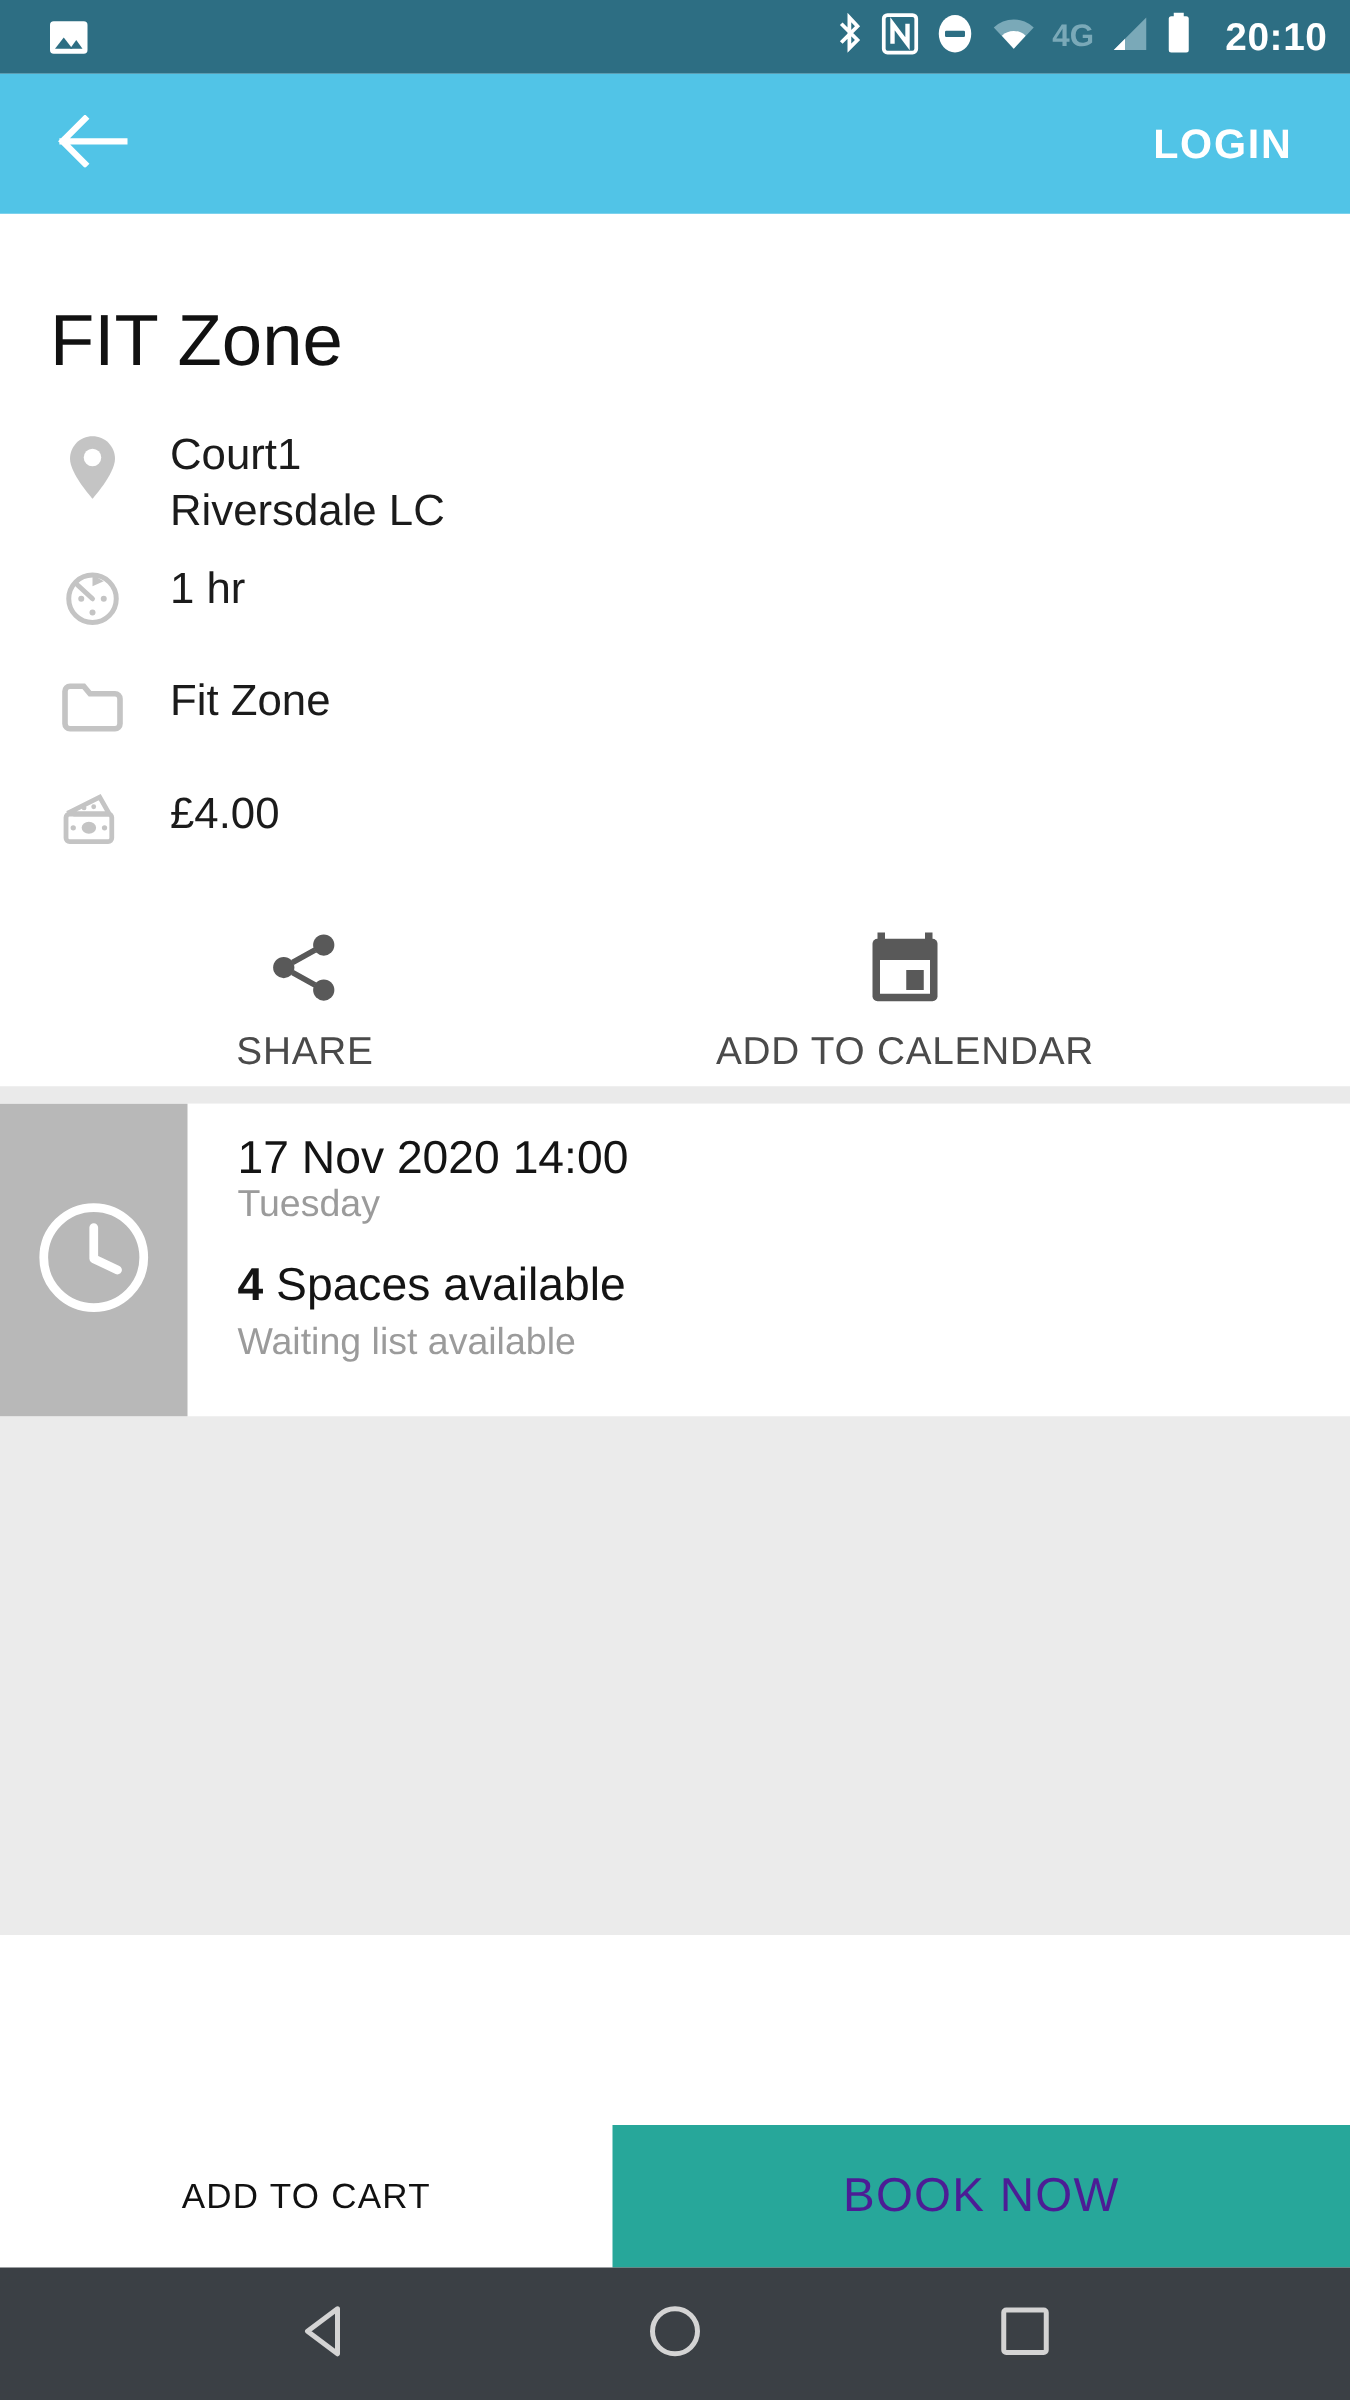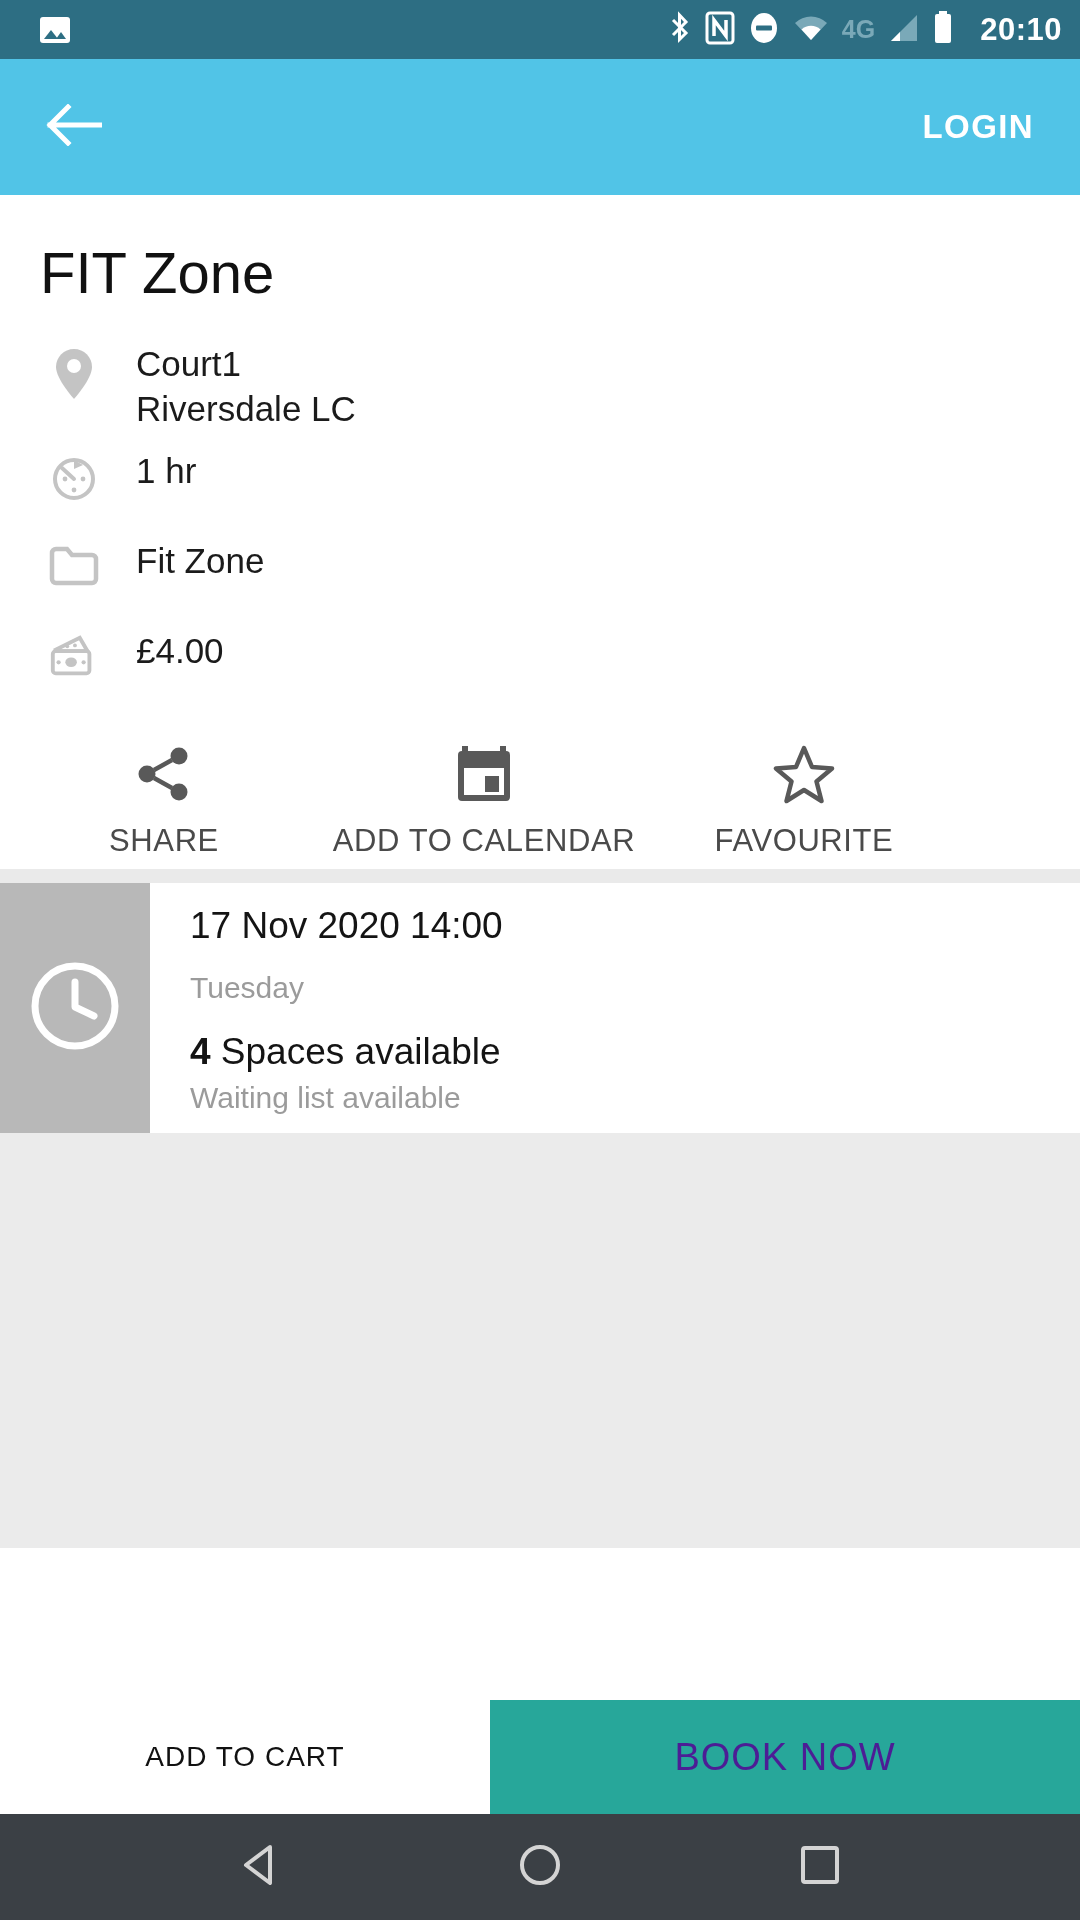--- a/index.html
+++ b/index.html
@@ -74,21 +74,21 @@
     font-family: "Liberation Sans", sans-serif;
     line-height: 1;
     margin-right: -2px;
   }
 
   
   .appbar {
     position: absolute;
     top: 59px; left: 0;
     width: 1080px;
-    height: 136px;
+    height: 112px;
     background: #51c4e7;
     display: flex;
     align-items: center;
     justify-content: space-between;
     box-sizing: border-box;
     padding: 0 46px 0 44px;
   }
   .back-btn {
     width: 60px; height: 60px;
     display: flex; align-items: center; justify-content: center;
@@ -193,21 +193,21 @@
   }
   .booking-datetime {
     font-size: 37px;
     font-weight: normal;
     color: #141414;
     font-family: "Liberation Sans", sans-serif;
   }
   .booking-day {
     font-size: 30px;
     color: #9b9b9b;
-    margin-top: 24px;
+    margin-top: 0;
     font-family: "Liberation Sans", sans-serif;
   }
   .booking-spaces {
     font-size: 37px;
     color: #141414;
     margin-top: 26px;
     font-family: Liberation Sans, sans-serif;
   }
   .booking-spaces b { font-weight: bold; }
   .booking-waiting {
@@ -419,28 +419,20 @@
           <rect x="8" y="3" width="6" height="10" fill="#595959"></rect>
           <rect x="46" y="3" width="6" height="10" fill="#595959"></rect>
           <rect x="4" y="8" width="52" height="50" rx="4" fill="#595959"></rect>
           <rect x="10" y="25" width="40" height="27" fill="#ffffff"></rect>
           <rect x="31" y="33" width="14" height="16" fill="#595959"></rect>
         </svg>
       </div>
       <div class="action-label">ADD TO CALENDAR</div>
     </div>
 
-    <div class="action-item">
-      <div class="action-icon">
-        <svg width="62" height="60" viewBox="0 0 62 60">
-          <path d="M31 4 L39 23 L59 24.5 L43.5 37.5 L48.5 57 L31 46 L13.5 57 L18.5 37.5 L3 24.5 L23 23 Z" fill="none" stroke="#595959" stroke-width="4.5" stroke-linejoin="round"></path>
-        </svg>
-      </div>
-      <div class="action-label">FAVOURITE</div>
-    </div>
   </div>
 
   <div class="section-gap"></div>
 
   <div class="booking-card">
     <div class="booking-thumb">
       <span>
         <svg width="94" height="94" viewBox="0 0 94 94">
           <circle cx="47" cy="47" r="40" fill="none" stroke="#ffffff" stroke-width="7"></circle>
           <path d="M47 23 L47 48 L66 57" fill="none" stroke="#ffffff" stroke-width="7" stroke-linecap="round" stroke-linejoin="round"></path>

